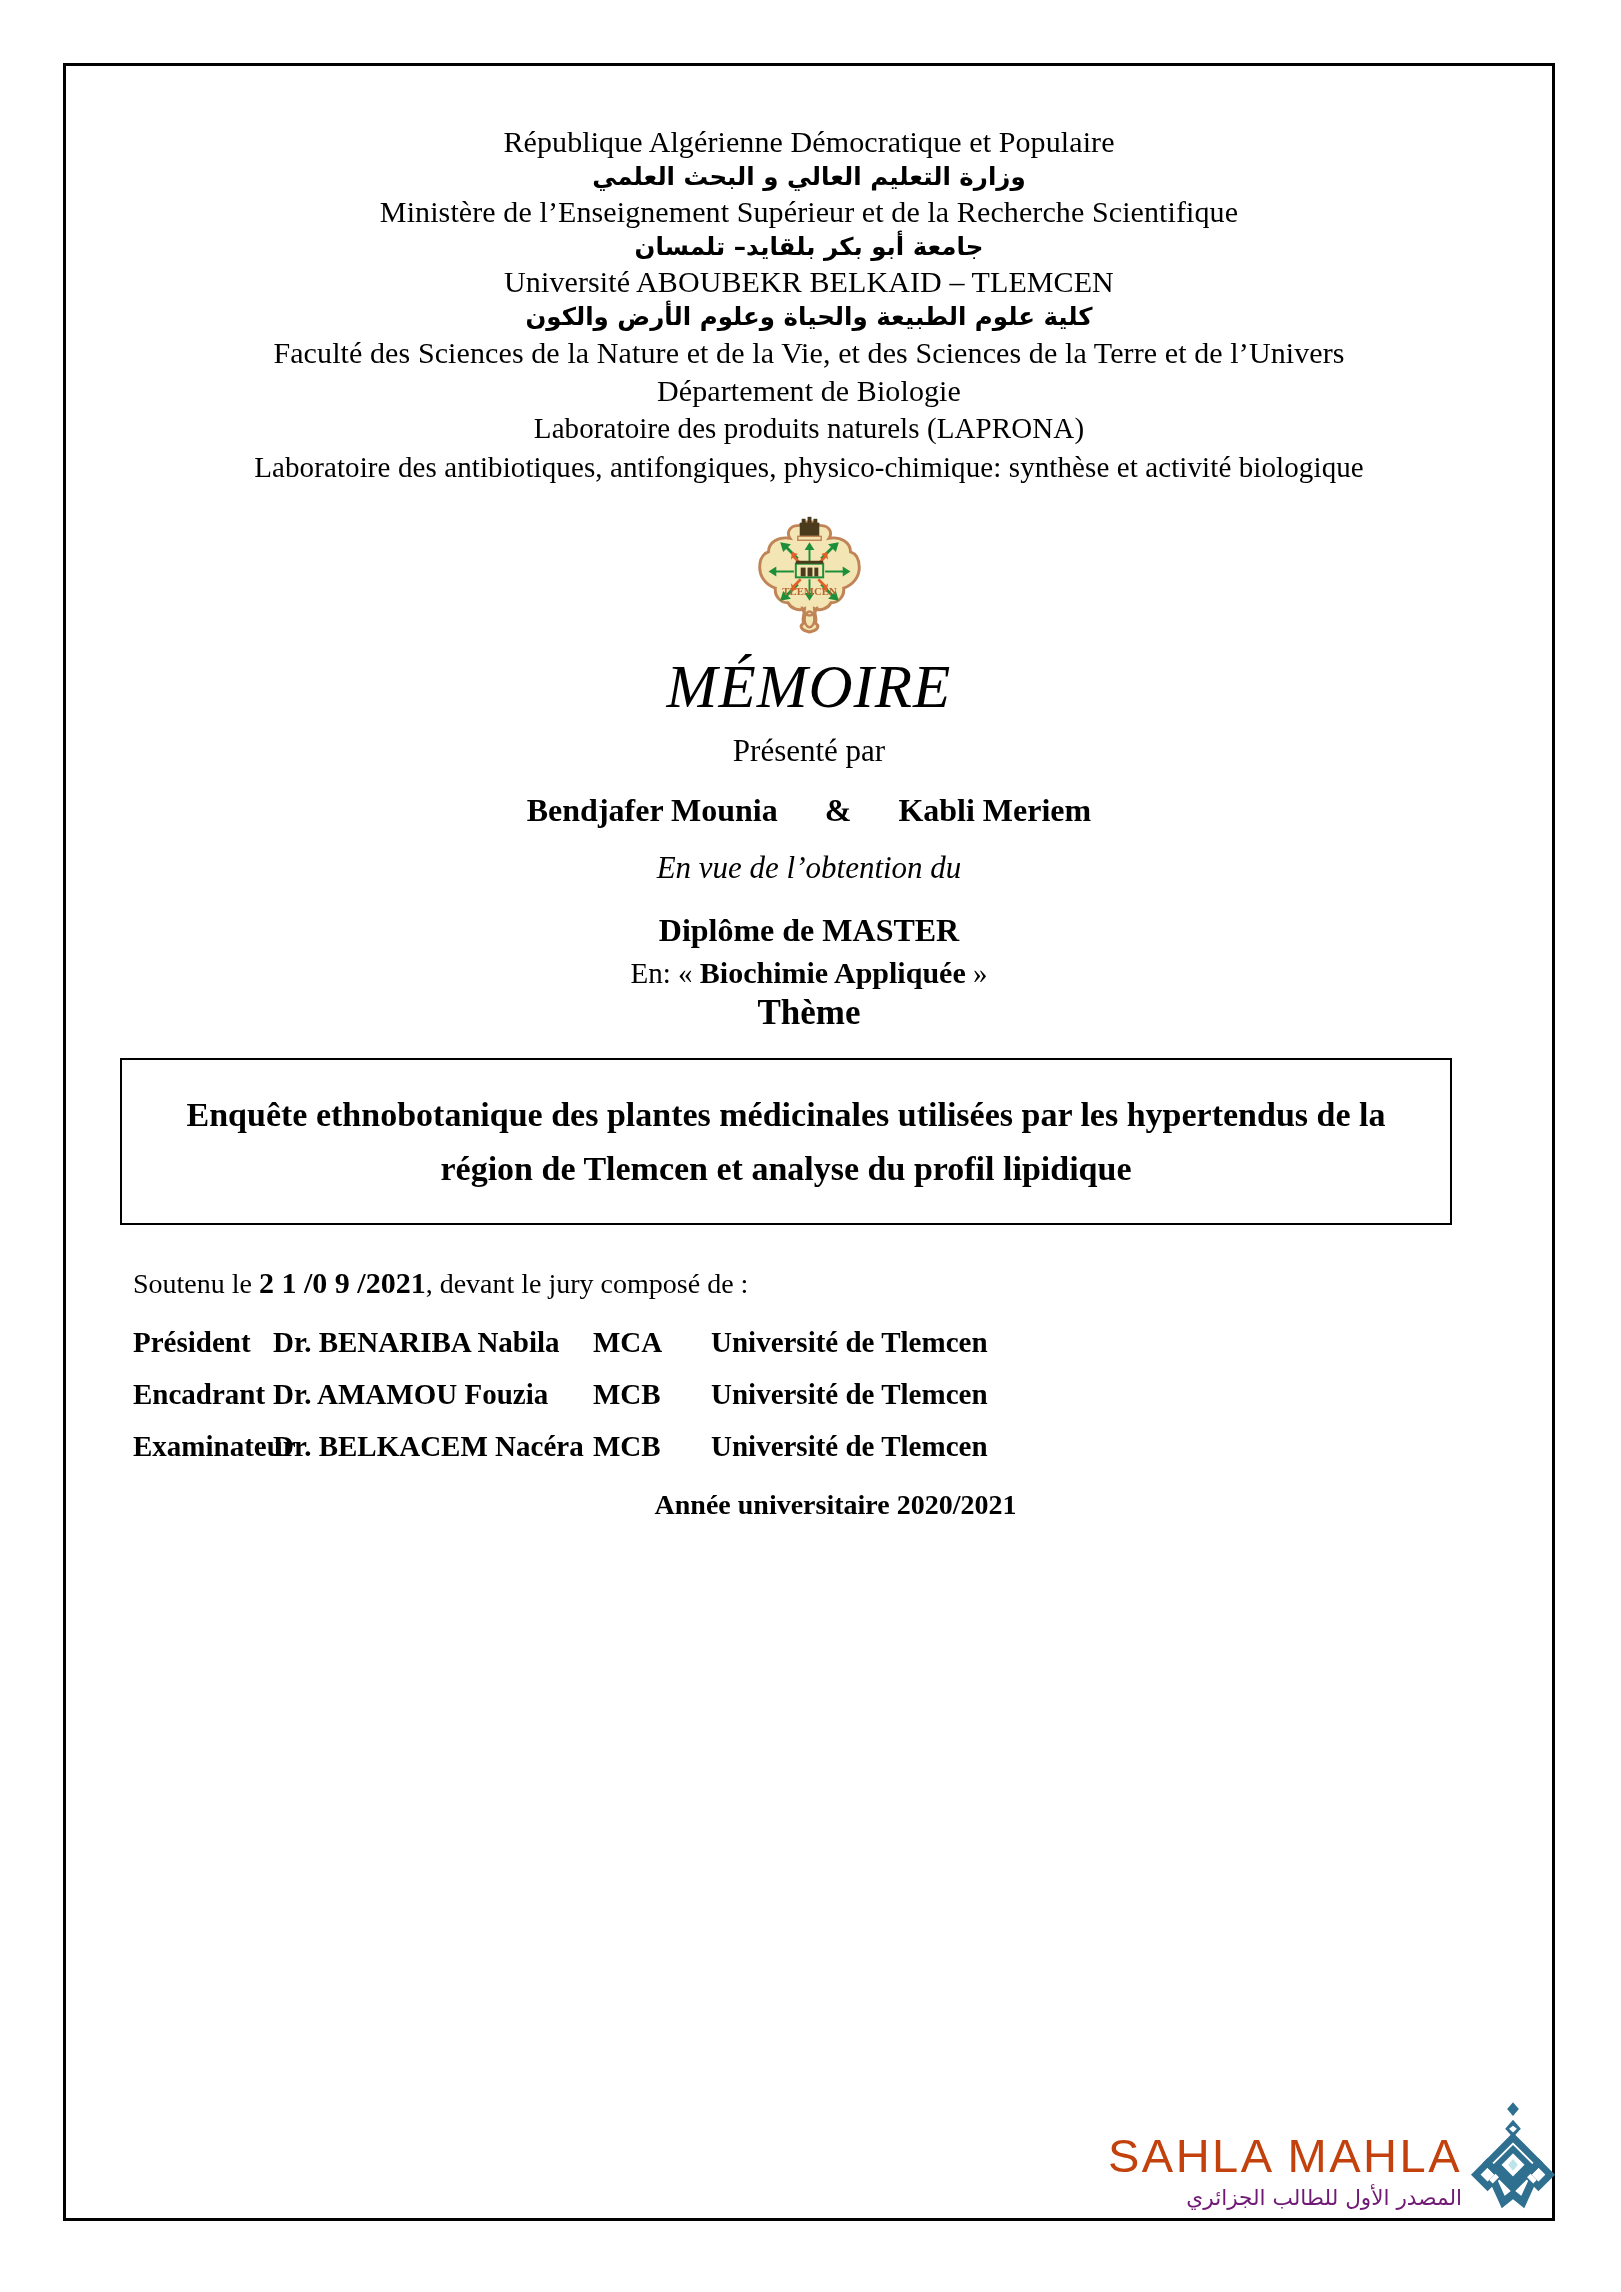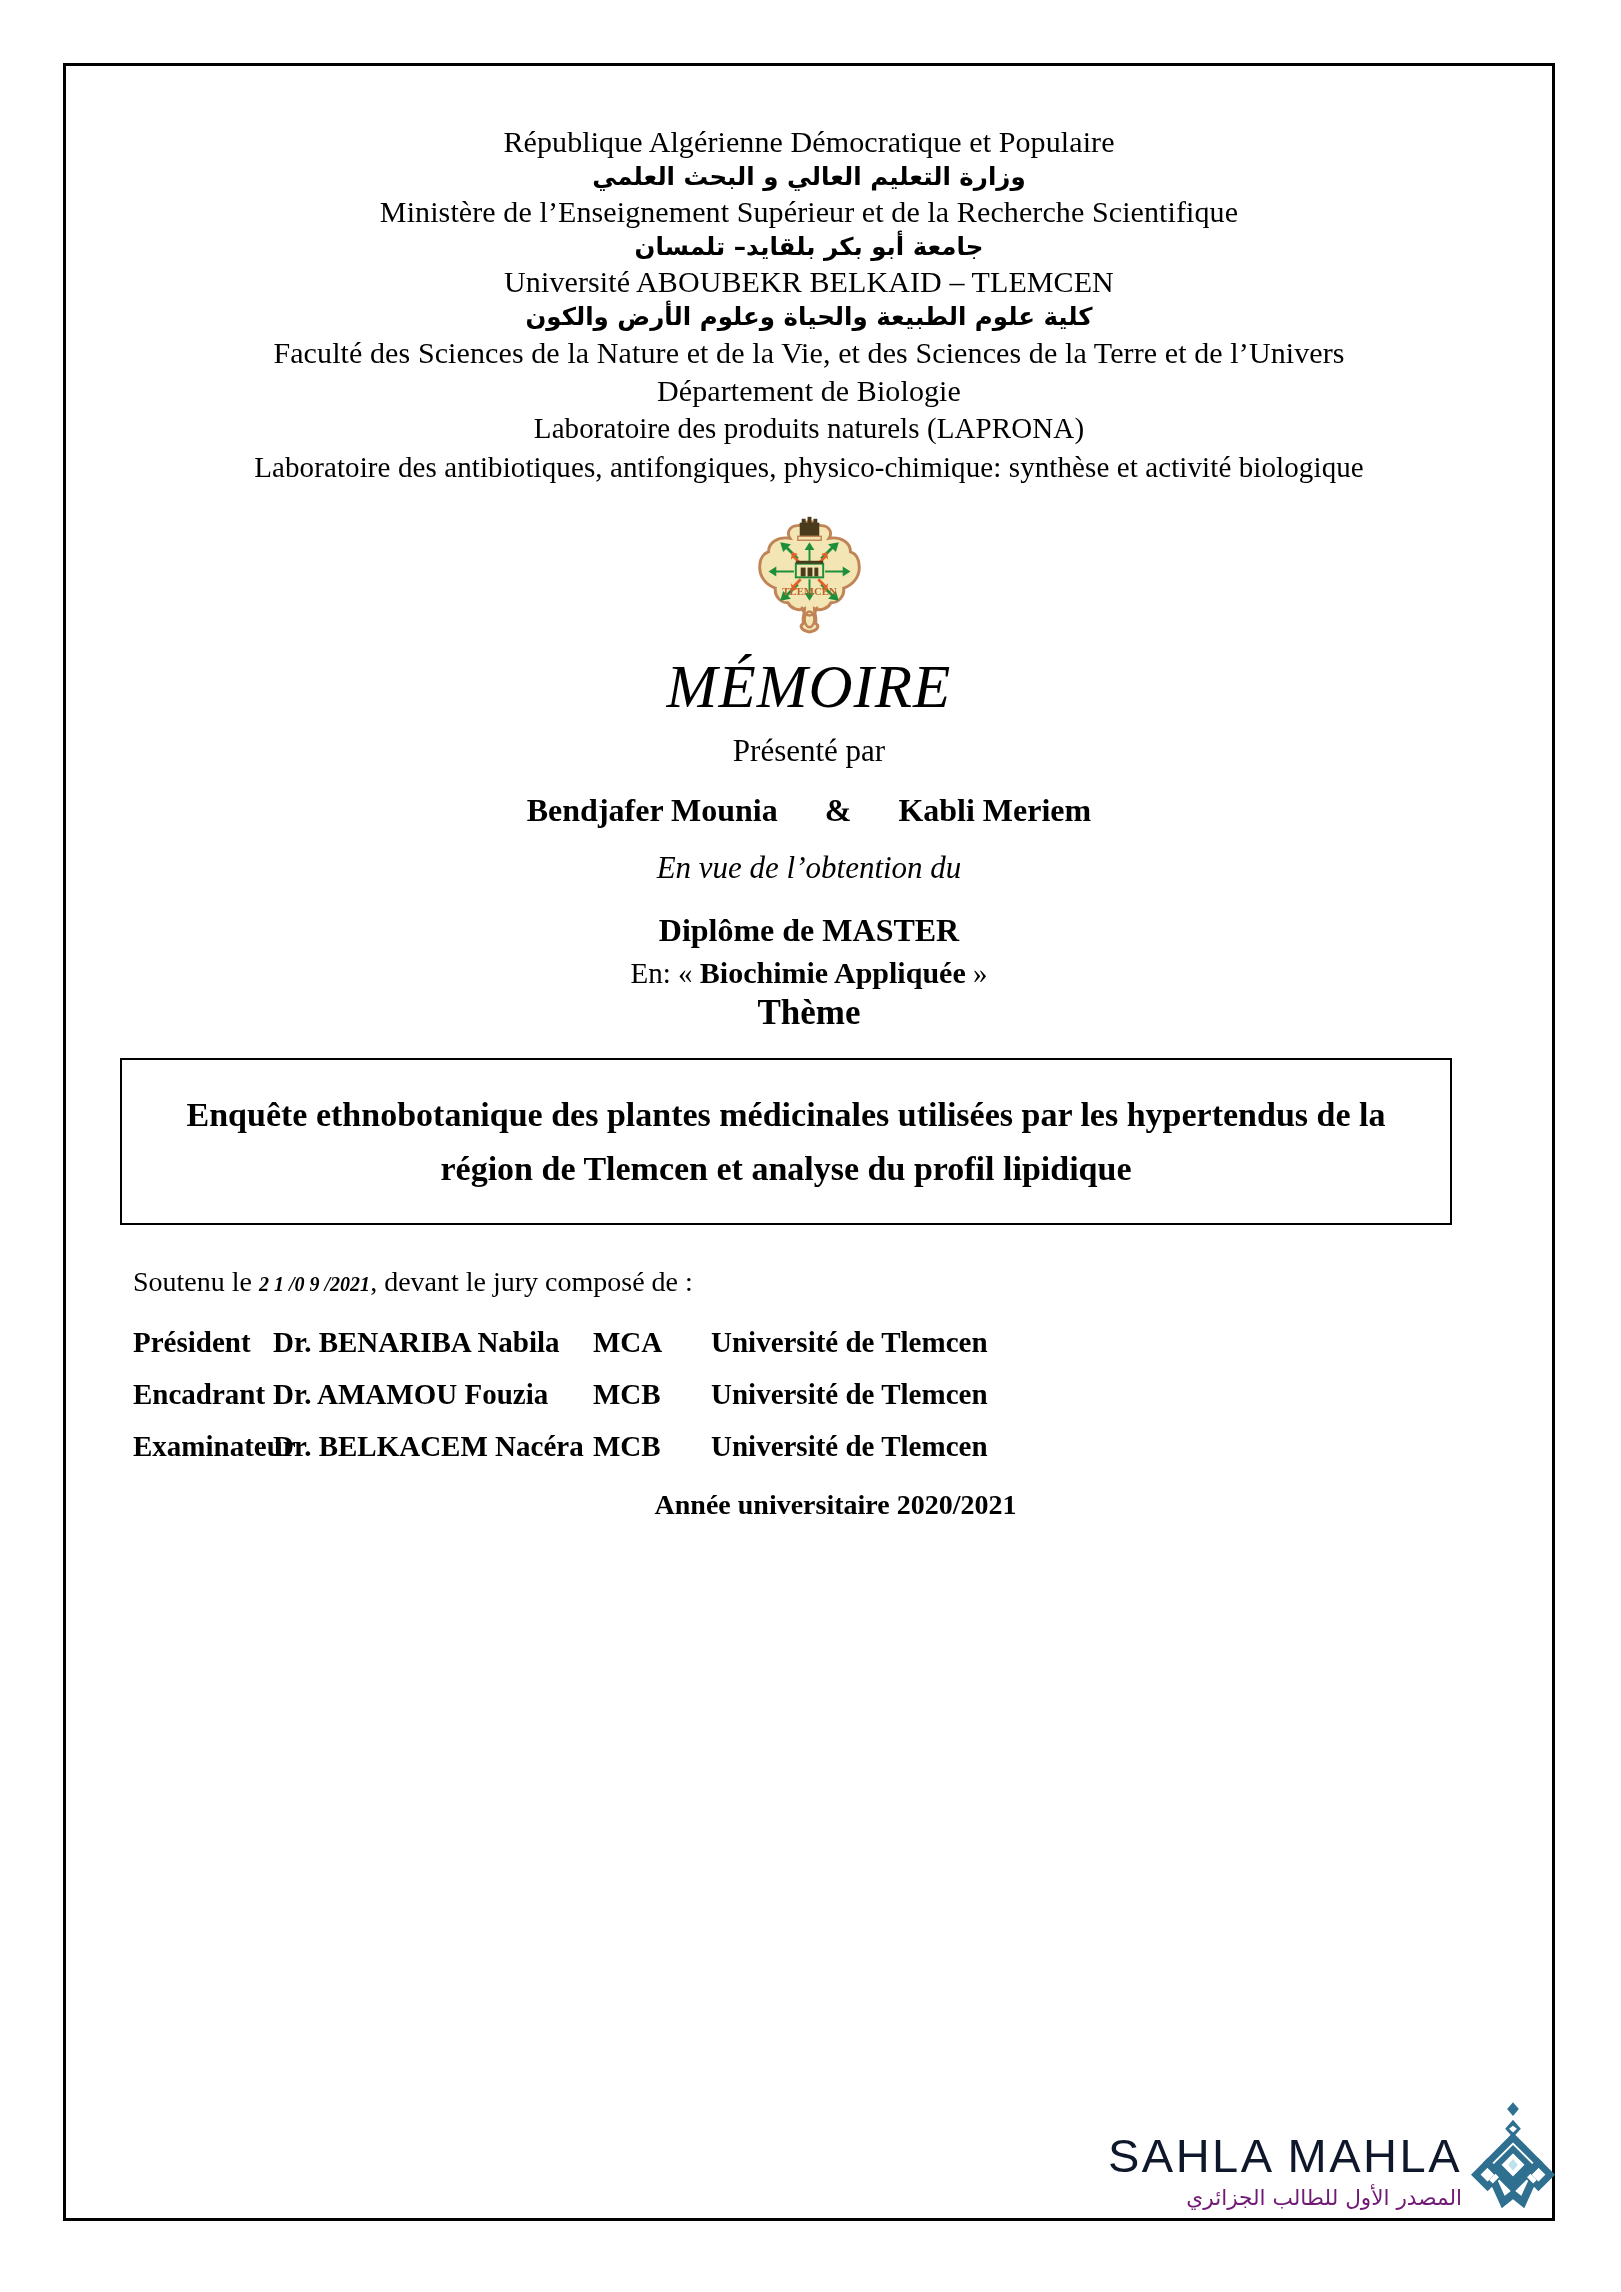--- a/index.html
+++ b/index.html
@@ -173,22 +173,21 @@
 
   
   .soutenu {
     position: absolute;
     left: 67px;
     top: 1200px;
     font-size: 28px;
   }
   .soutenu .date {
     font-weight: bold;
-    font-size: 20px;
-    font-style: italic;
+    font-size: 30px;
   }
 
   
   .jury {
     position: absolute;
     left: 67px;
     top: 1260px;
     width: 1176px;
   }
   .jury-row {
@@ -225,21 +224,21 @@
     gap: 5.9px;
   }
   .wm-text {
     text-align: right;
     padding-bottom: 11.8px;
   }
   .wm-main {
     font-family: "Liberation Sans", "DejaVu Sans", sans-serif;
     font-size: 47px;
     letter-spacing: 2.5px;
-    color: #0f172a;
+    color: #c2410c;
     line-height: 51px;
     white-space: nowrap;
   }
   .wm-sub {
     font-family: "DejaVu Sans", "Liberation Sans", sans-serif;
     font-size: 21.6px;
     color: #701a75;
     direction: rtl;
     line-height: 29px;
     white-space: nowrap;

